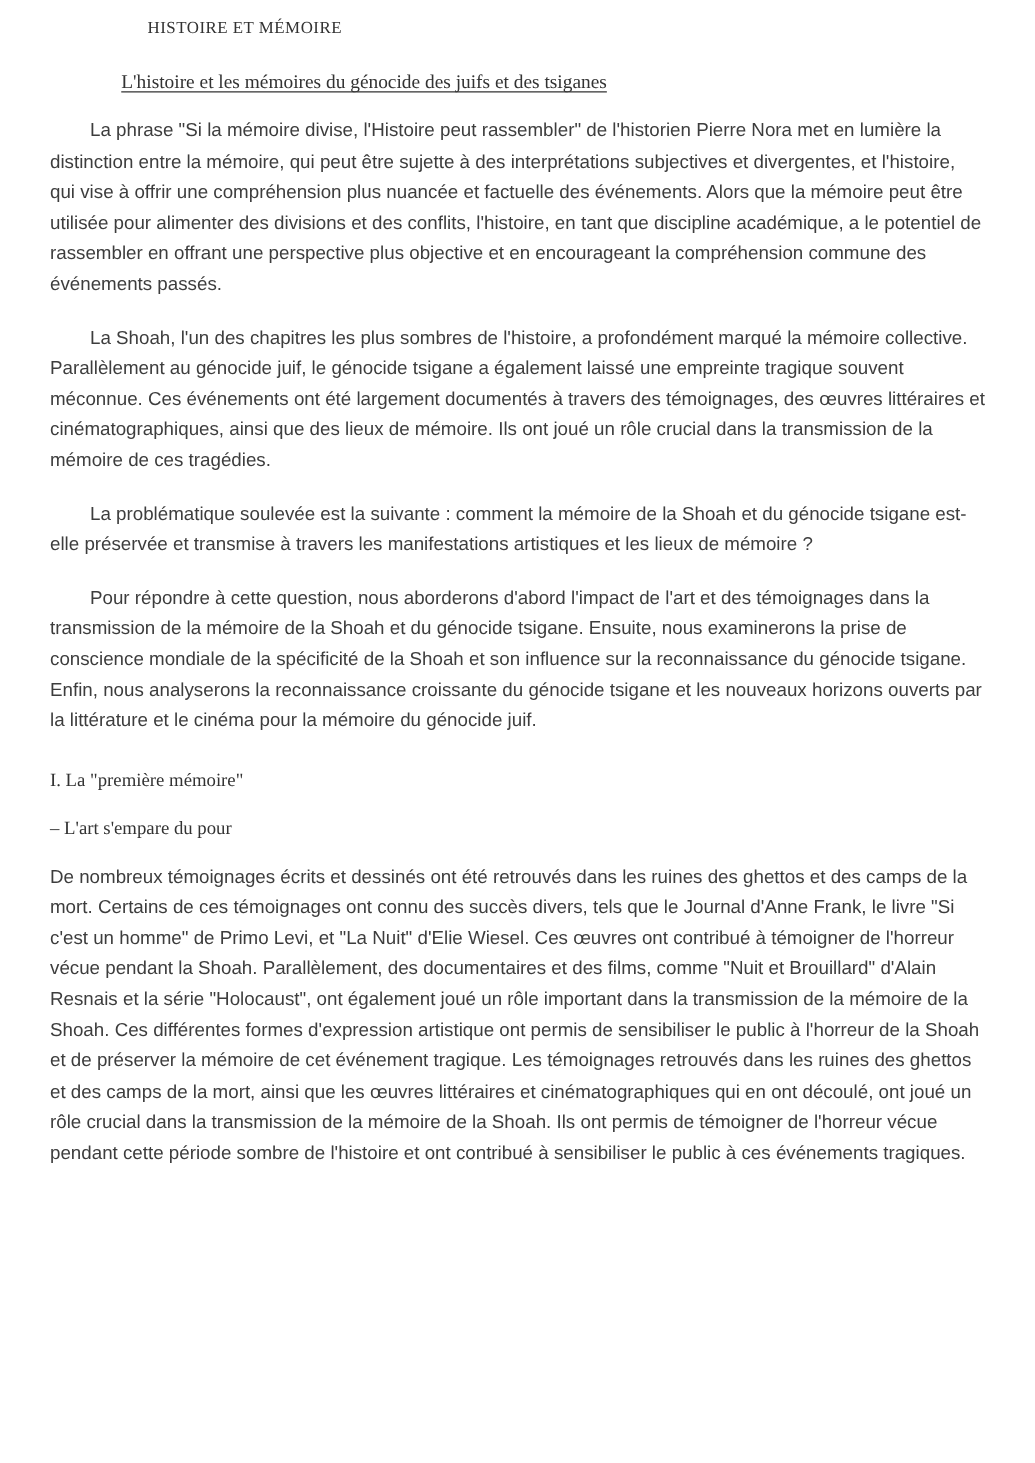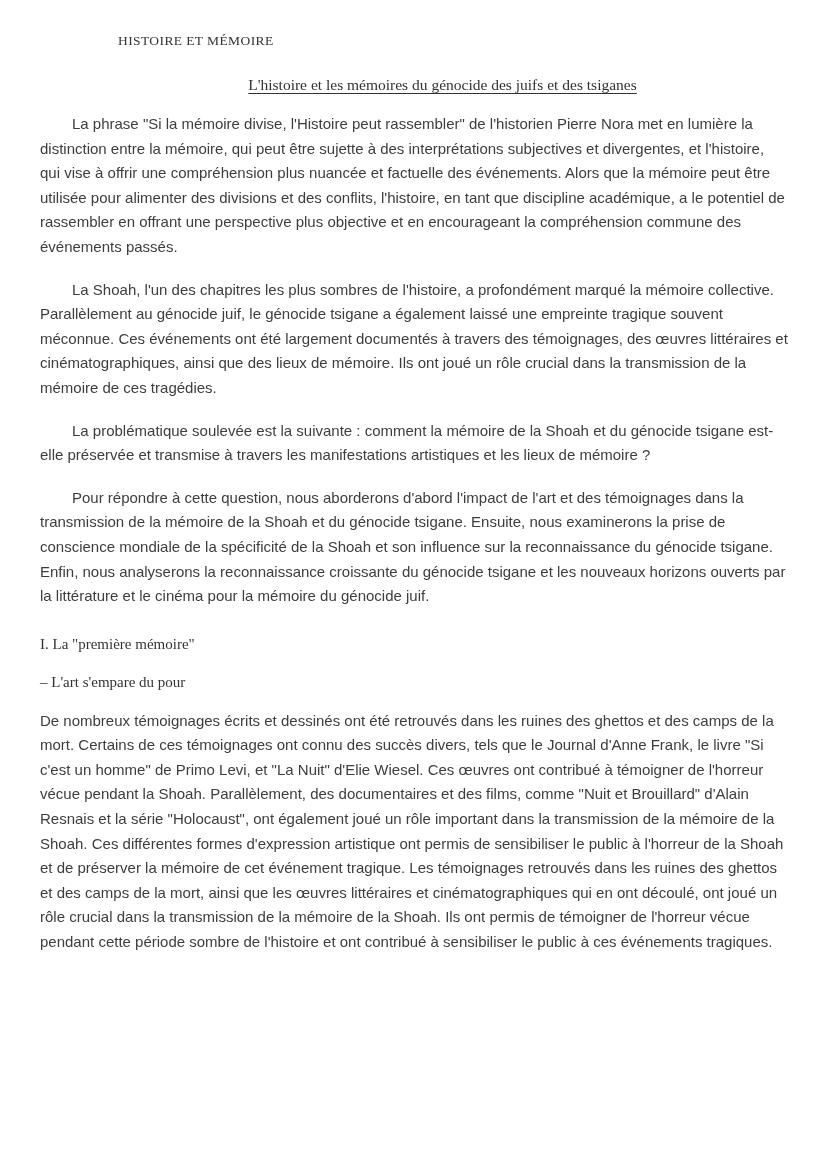--- a/index.html
+++ b/index.html
@@ -5,40 +5,39 @@
   html, body {
     margin: 0;
     padding: 0;
     background: #ffffff;
   }
   .page {
     position: relative;
     width: 828px;
     height: 1170px;
     box-sizing: border-box;
-    padding: 33px 40px 0 40px;
+    padding: 14px 40px 0 40px;
     background: #ffffff;
     overflow: hidden;
   }
   .serif {
     font-family: "Liberation Serif", "DejaVu Serif", serif;
     color: #333333;
   }
   .kicker {
     font-size: 13.5px;
     letter-spacing: 0.4px;
     margin: 0 0 0 78px;
   }
   .title {
     font-size: 15.5px;
     font-weight: 400;
     margin: 27px 0 0 57px;
     text-decoration: underline;
     text-underline-offset: 3px;
-    text-align: center;
   }
   .intro-heading {
     font-size: 15px;
     font-weight: 400;
     margin: 25px 0 0 30px;
   }
   .body-text {
     font-family: "Liberation Sans", "DejaVu Sans", sans-serif;
     font-size: 15px;
     line-height: 24.6px;

